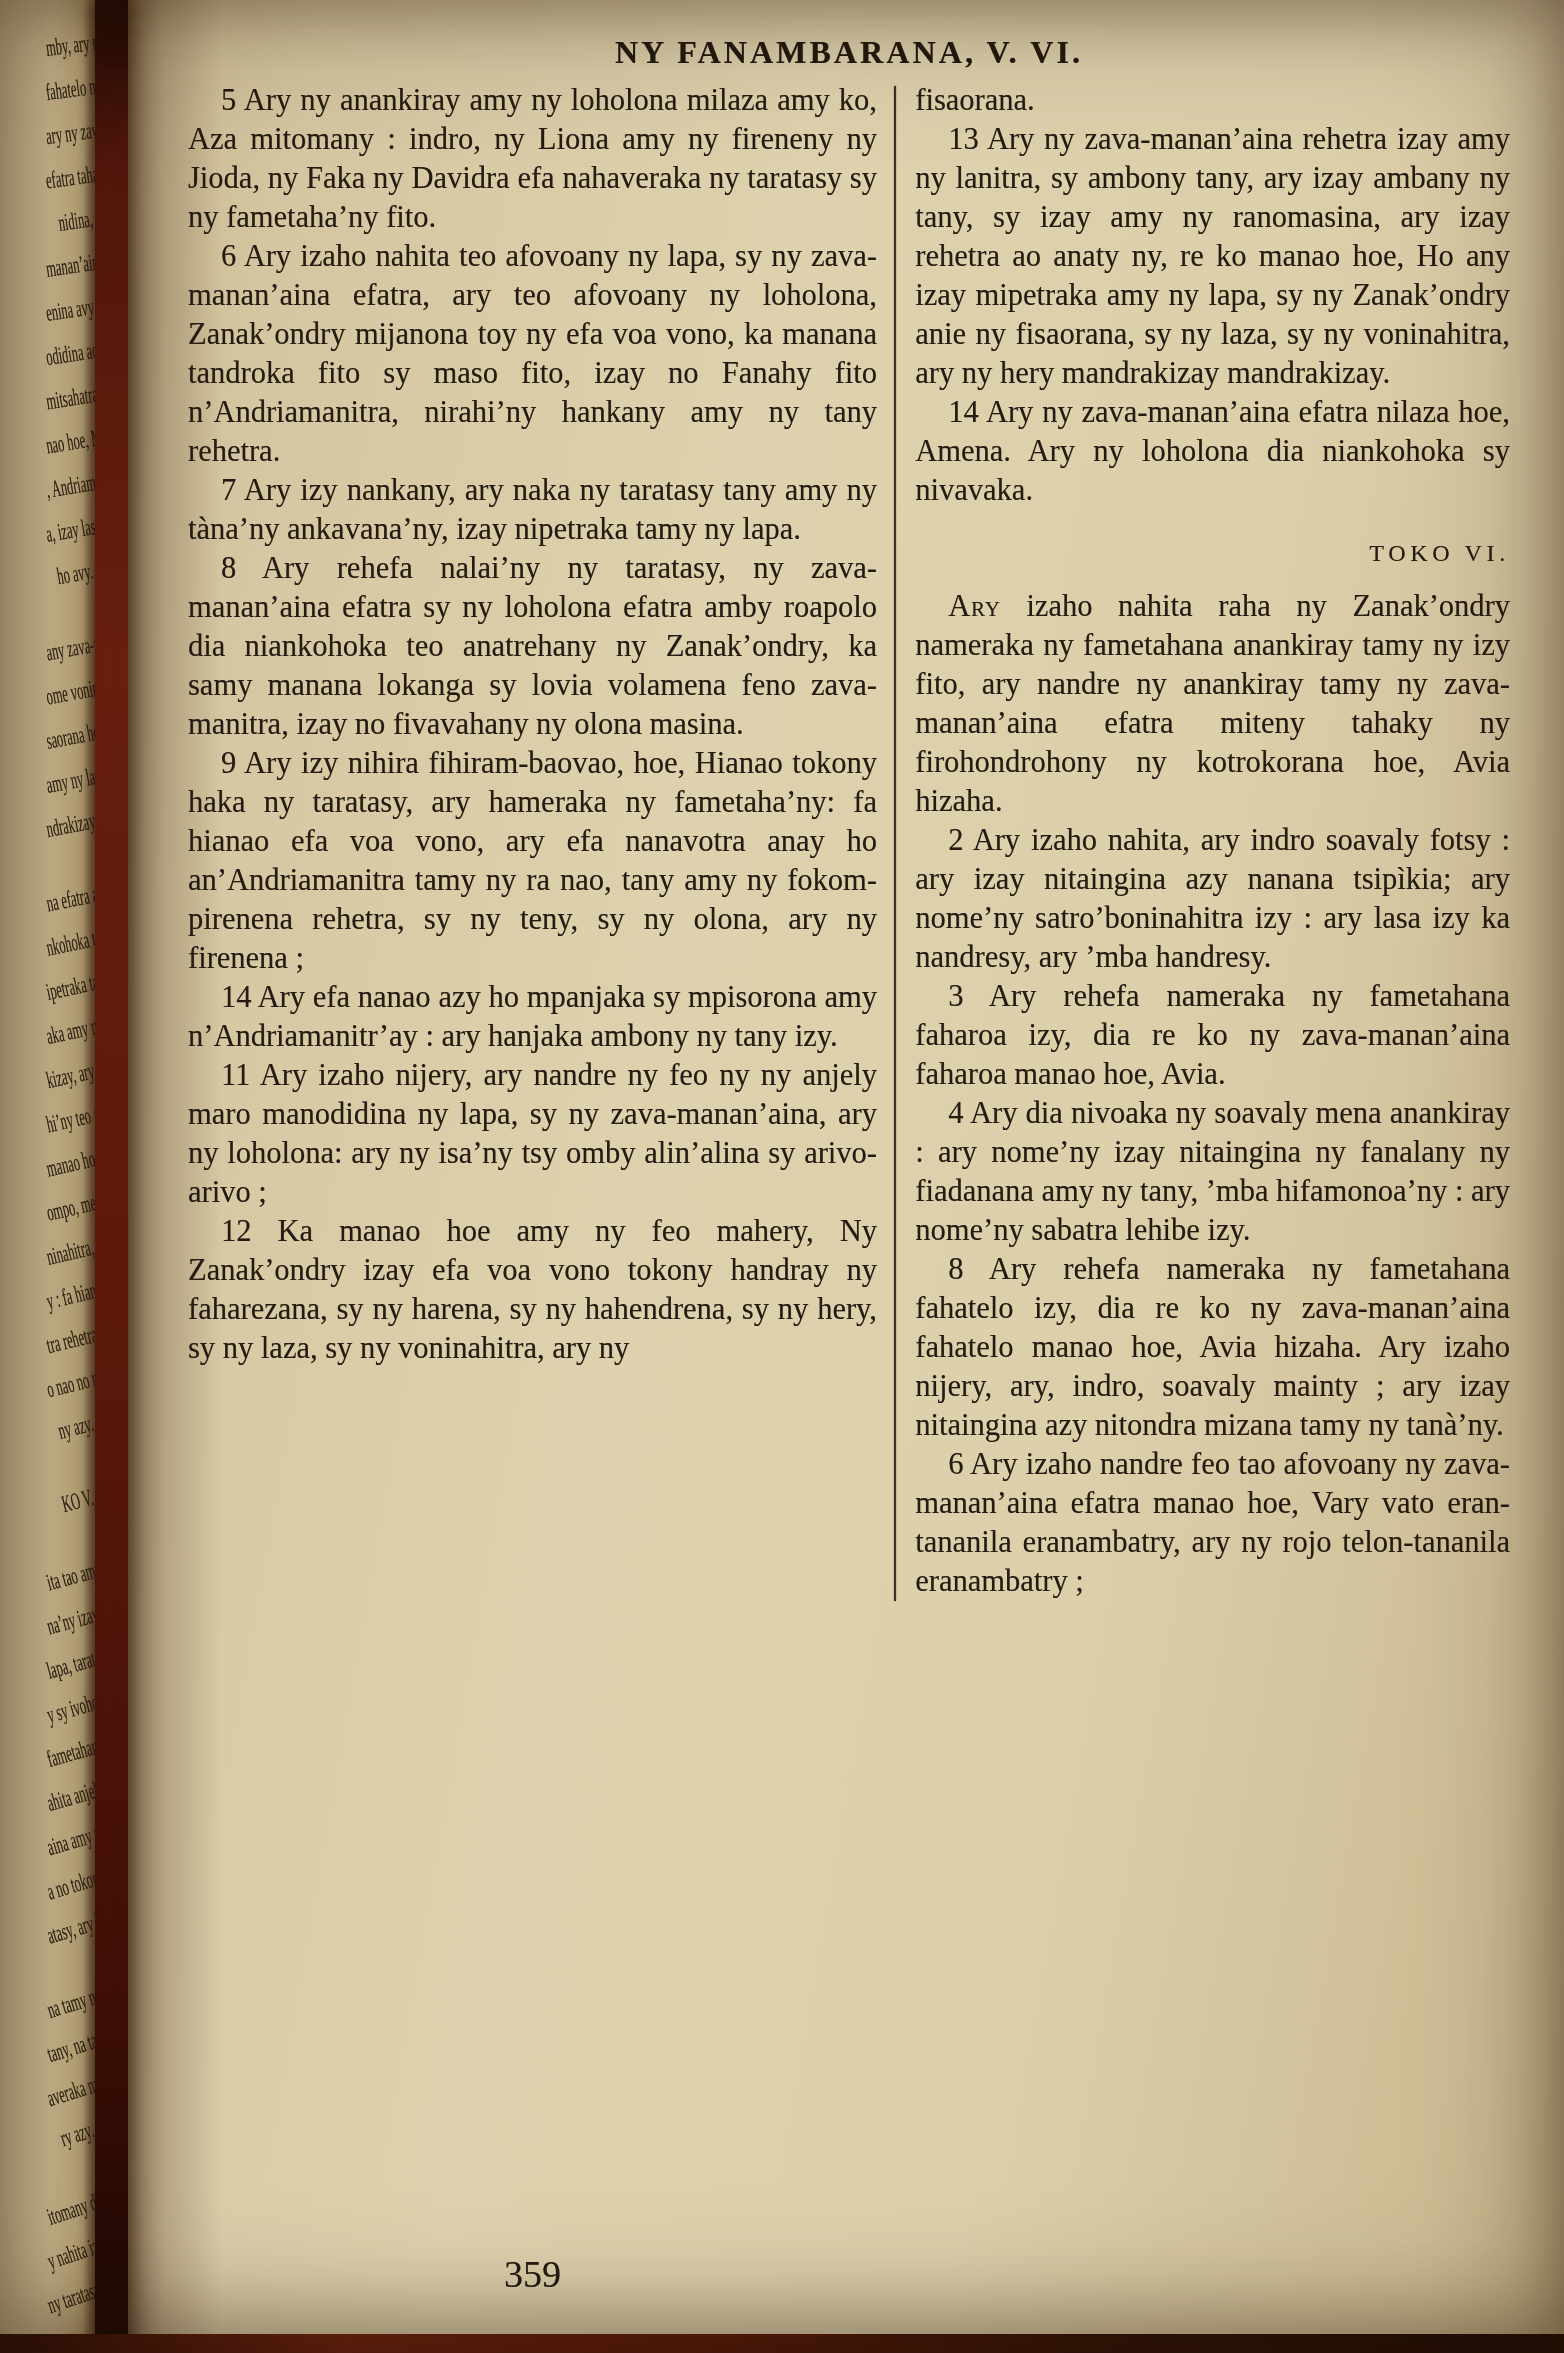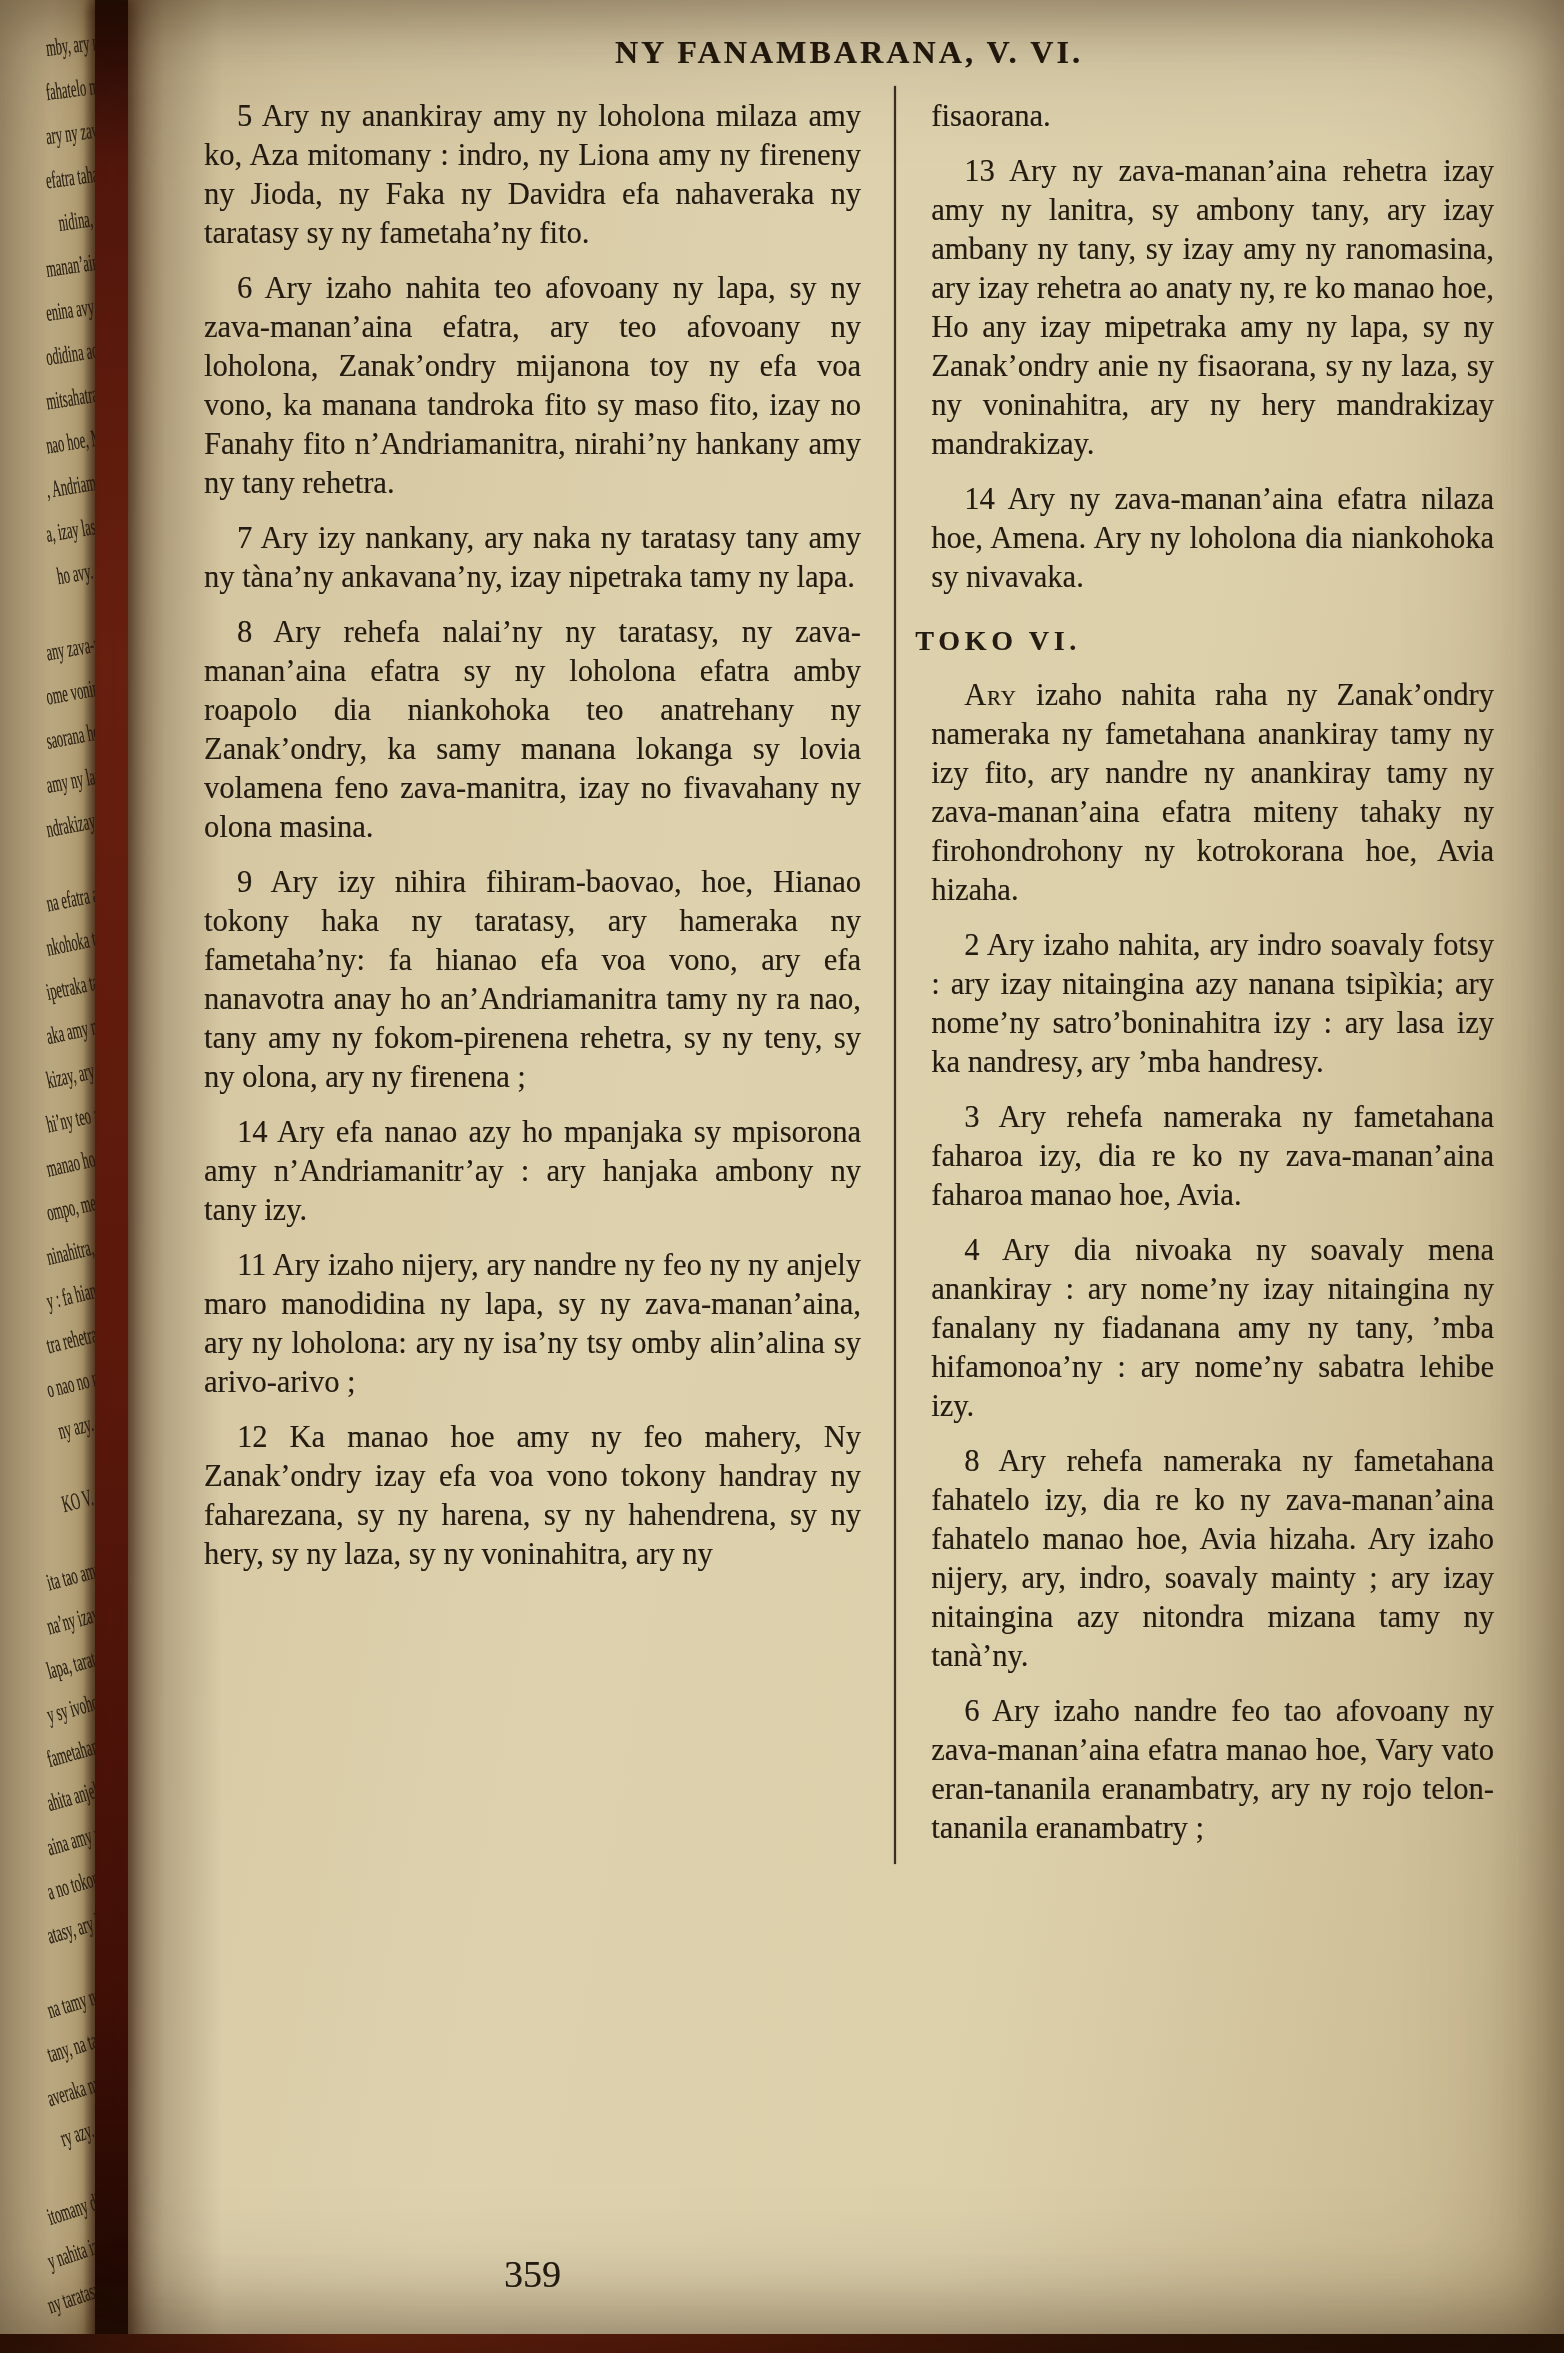--- a/index.html
+++ b/index.html
@@ -56,24 +56,24 @@
   .columns{
     position:absolute;left:188px;top:81px;width:1322px;
     display:flex;align-items:stretch;
   }
   .col{font-size:30.5px;line-height:39px;text-align:justify;
     text-shadow:0.2px 0.2px 0.5px rgba(34,26,16,.45);}
   .col-left{width:689px;flex:none;}
   .col-right{flex:1;}
   .col-rule{flex:none;width:2.3px;margin:4.7px 19px 0 17px;background:#3a3022;
     box-shadow:0 0 1.6px rgba(58,48,34,.6);}
-  .col p{margin:16px;text-indent:33px;}
+  .col p{margin:0;text-indent:33px;}
   .col p.blk-cont{text-indent:0;}
   .col p.blk-heading{
-    text-align:left;text-indent:0;font-size:28px;font-weight:bold;
+    text-align:right;text-indent:0;font-size:24px;font-weight:normal;
     letter-spacing:4.7px;margin:23.5px 0 14px;
   }
   .smallcaps{font-variant:small-caps;letter-spacing:0.8px;}
   .page-number{
     position:absolute;top:2252px;left:188px;width:689px;
     text-align:center;font-size:38px;
     text-shadow:0.2px 0.2px 0.5px rgba(34,26,16,.45);
   }
 </style>
 </head>

